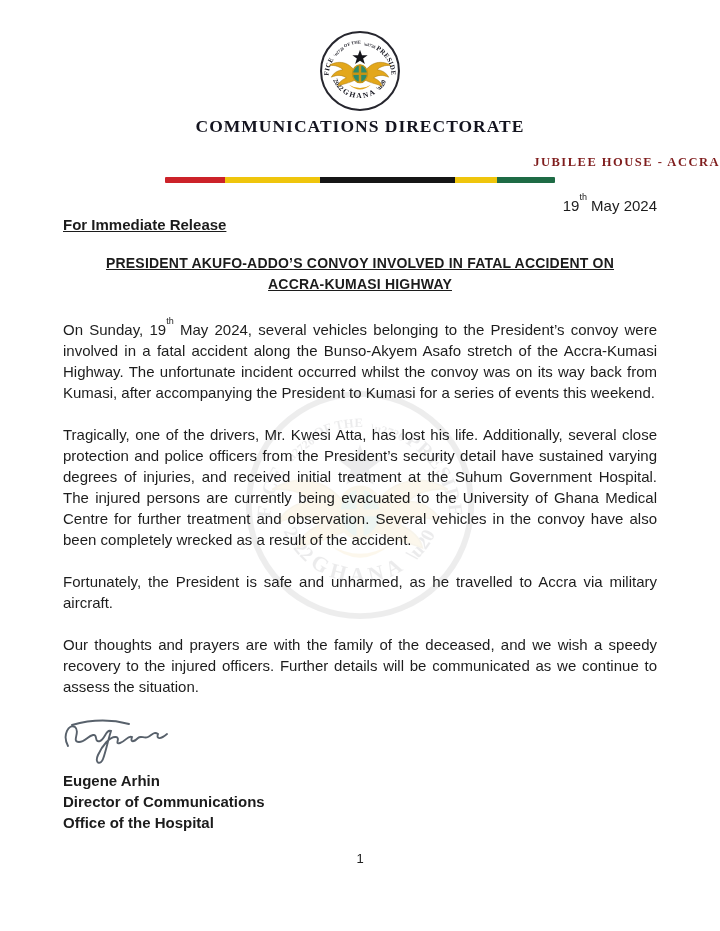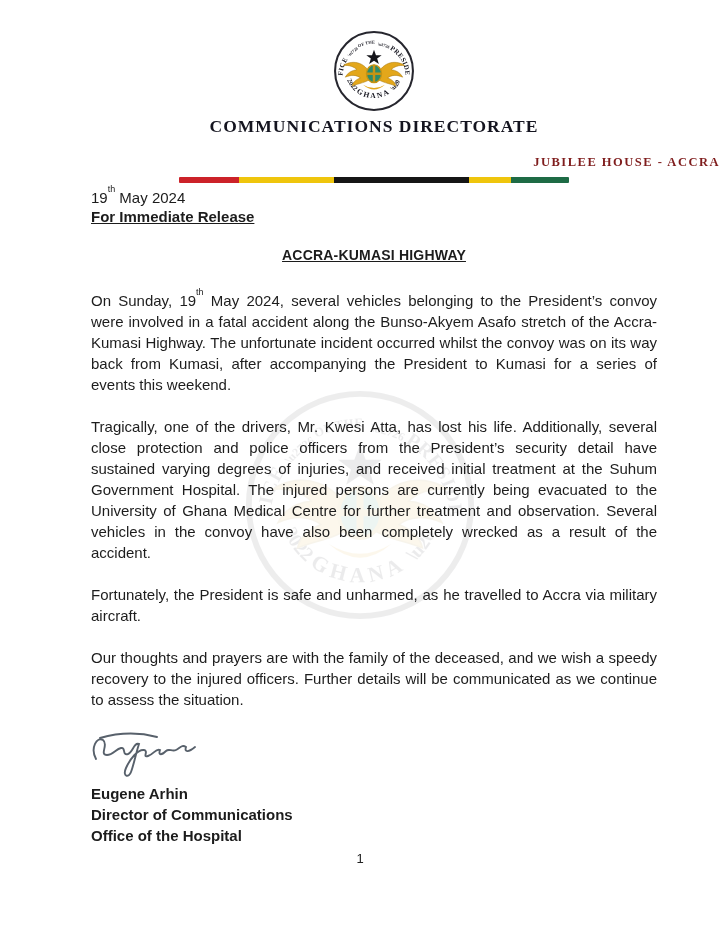--- a/index.html
+++ b/index.html
@@ -5,21 +5,21 @@
   html,body{margin:0;padding:0;background:#e9e9e9;}
   .page{
     position:relative;
     width:720px;height:931px;
     margin:0 auto;
     background:#ffffff;
     font-family:"Liberation Sans", sans-serif;
     color:#1c1c1c;
     overflow:hidden;
   }
-  .content{position:relative;z-index:1;padding-top:30px;padding-left:28px;}
+  .content{position:relative;z-index:1;padding-top:30px;}
   
   .seal{display:block;margin:0 auto;width:82px;height:82px;}
   .org-name{
     margin-top:4px;text-align:center;
     font-family:"Liberation Serif", serif;
     font-weight:bold;font-size:17.5px;letter-spacing:1px;
     color:#14141f;
   }
   .location-line{
     margin-top:18px;text-align:right;
@@ -33,21 +33,21 @@
   }
   .flag-bar .seg{height:100%;}
   .seg-red{width:15.4%;background:#CC2229;}
   .seg-gold1{width:24.4%;background:#EFC50C;}
   .seg-black{width:34.6%;background:#151515;}
   .seg-gold2{width:10.8%;background:#EFC50C;}
   .seg-green{width:14.8%;background:#1E6B45;}
   
   .letter{padding:0 63px;}
   .dateline{
-    margin-top:6px;text-align:left;font-size:15px;
+    margin-top:14px;text-align:right;font-size:15px;
   }
   sup.ord{font-size:9px;position:relative;top:-5px;}
   .release-label{
     margin-top:2px;font-size:15px;font-weight:bold;
     text-decoration:underline;
   }
   .doc-title{
     margin-top:20px;text-align:center;font-weight:bold;font-size:14px;
     line-height:21px;letter-spacing:0.2px;
   }
@@ -132,20 +132,21 @@
         <div class="seg seg-green"></div>
       </div>
     </header>
 
     <div class="letter">
       <div class="dateline"><span>19</span><sup class="ord">th</sup><span> May 2024</span></div>
 
       <div class="release-label">For Immediate Release</div>
 
       <div class="doc-title">
+        <div><span class="tline">PRESIDENT AKUFO-ADDO’S CONVOY INVOLVED IN FATAL ACCIDENT ON</span></div>
         <div><span class="tline">ACCRA-KUMASI HIGHWAY</span></div>
       </div>
 
       <p class="body-para"><span>On Sunday, 19</span><sup class="ord">th</sup><span> May 2024, several vehicles belonging to the President’s convoy were involved in a fatal accident along the Bunso-Akyem Asafo stretch of the Accra-Kumasi Highway. The unfortunate incident occurred whilst the convoy was on its way back from Kumasi, after accompanying the President to Kumasi for a series of events this weekend.</span></p>
 
       <p class="body-para">Tragically, one of the drivers, Mr. Kwesi Atta, has lost his life. Additionally, several close protection and police officers from the President’s security detail have sustained varying degrees of injuries, and received initial treatment at the Suhum Government Hospital. The injured persons are currently being evacuated to the University of Ghana Medical Centre for further treatment and observation. Several vehicles in the convoy have also been completely wrecked as a result of the accident.</p>
 
       <p class="body-para">Fortunately, the President is safe and unharmed, as he travelled to Accra via military aircraft.</p>
 
       <p class="body-para">Our thoughts and prayers are with the family of the deceased, and we wish a speedy recovery to the injured officers. Further details will be communicated as we continue to assess the situation.</p>

